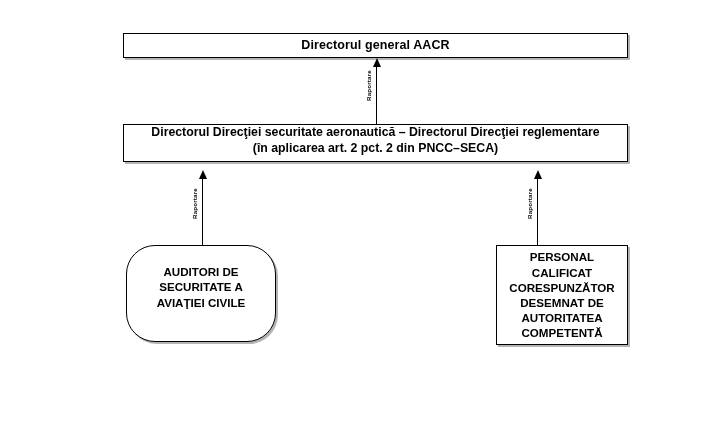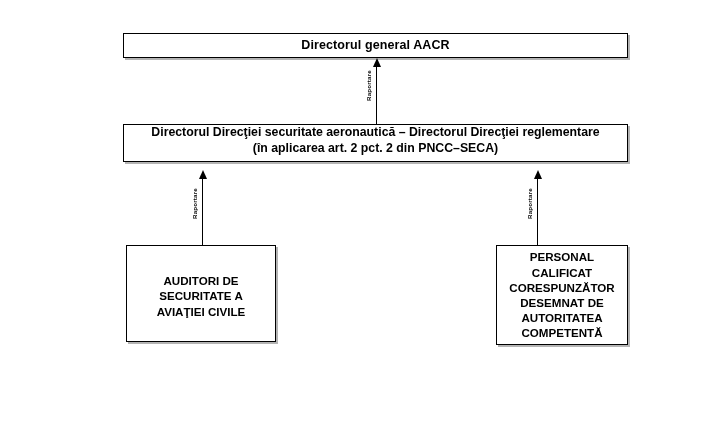--- a/index.html
+++ b/index.html
@@ -61,21 +61,22 @@
   #box-directors .node-text {
     font-size: 12.3px;
     line-height: 1.28;
   }
 
   
   #box-auditors {
     left: 98px;  top: 245px;
     width: 150px; height: 97px;
     align-items: flex-start;
-    padding-top: 27px;
+    padding-top: 18px;
+    border-radius: 29px;
   }
   #box-auditors .node-text {
     font-size: 11.6px;
     line-height: 1.33;
   }
 
   
   #box-qualified-personnel {
     left: 468px; top: 245px;
     width: 132px; height: 100px;

